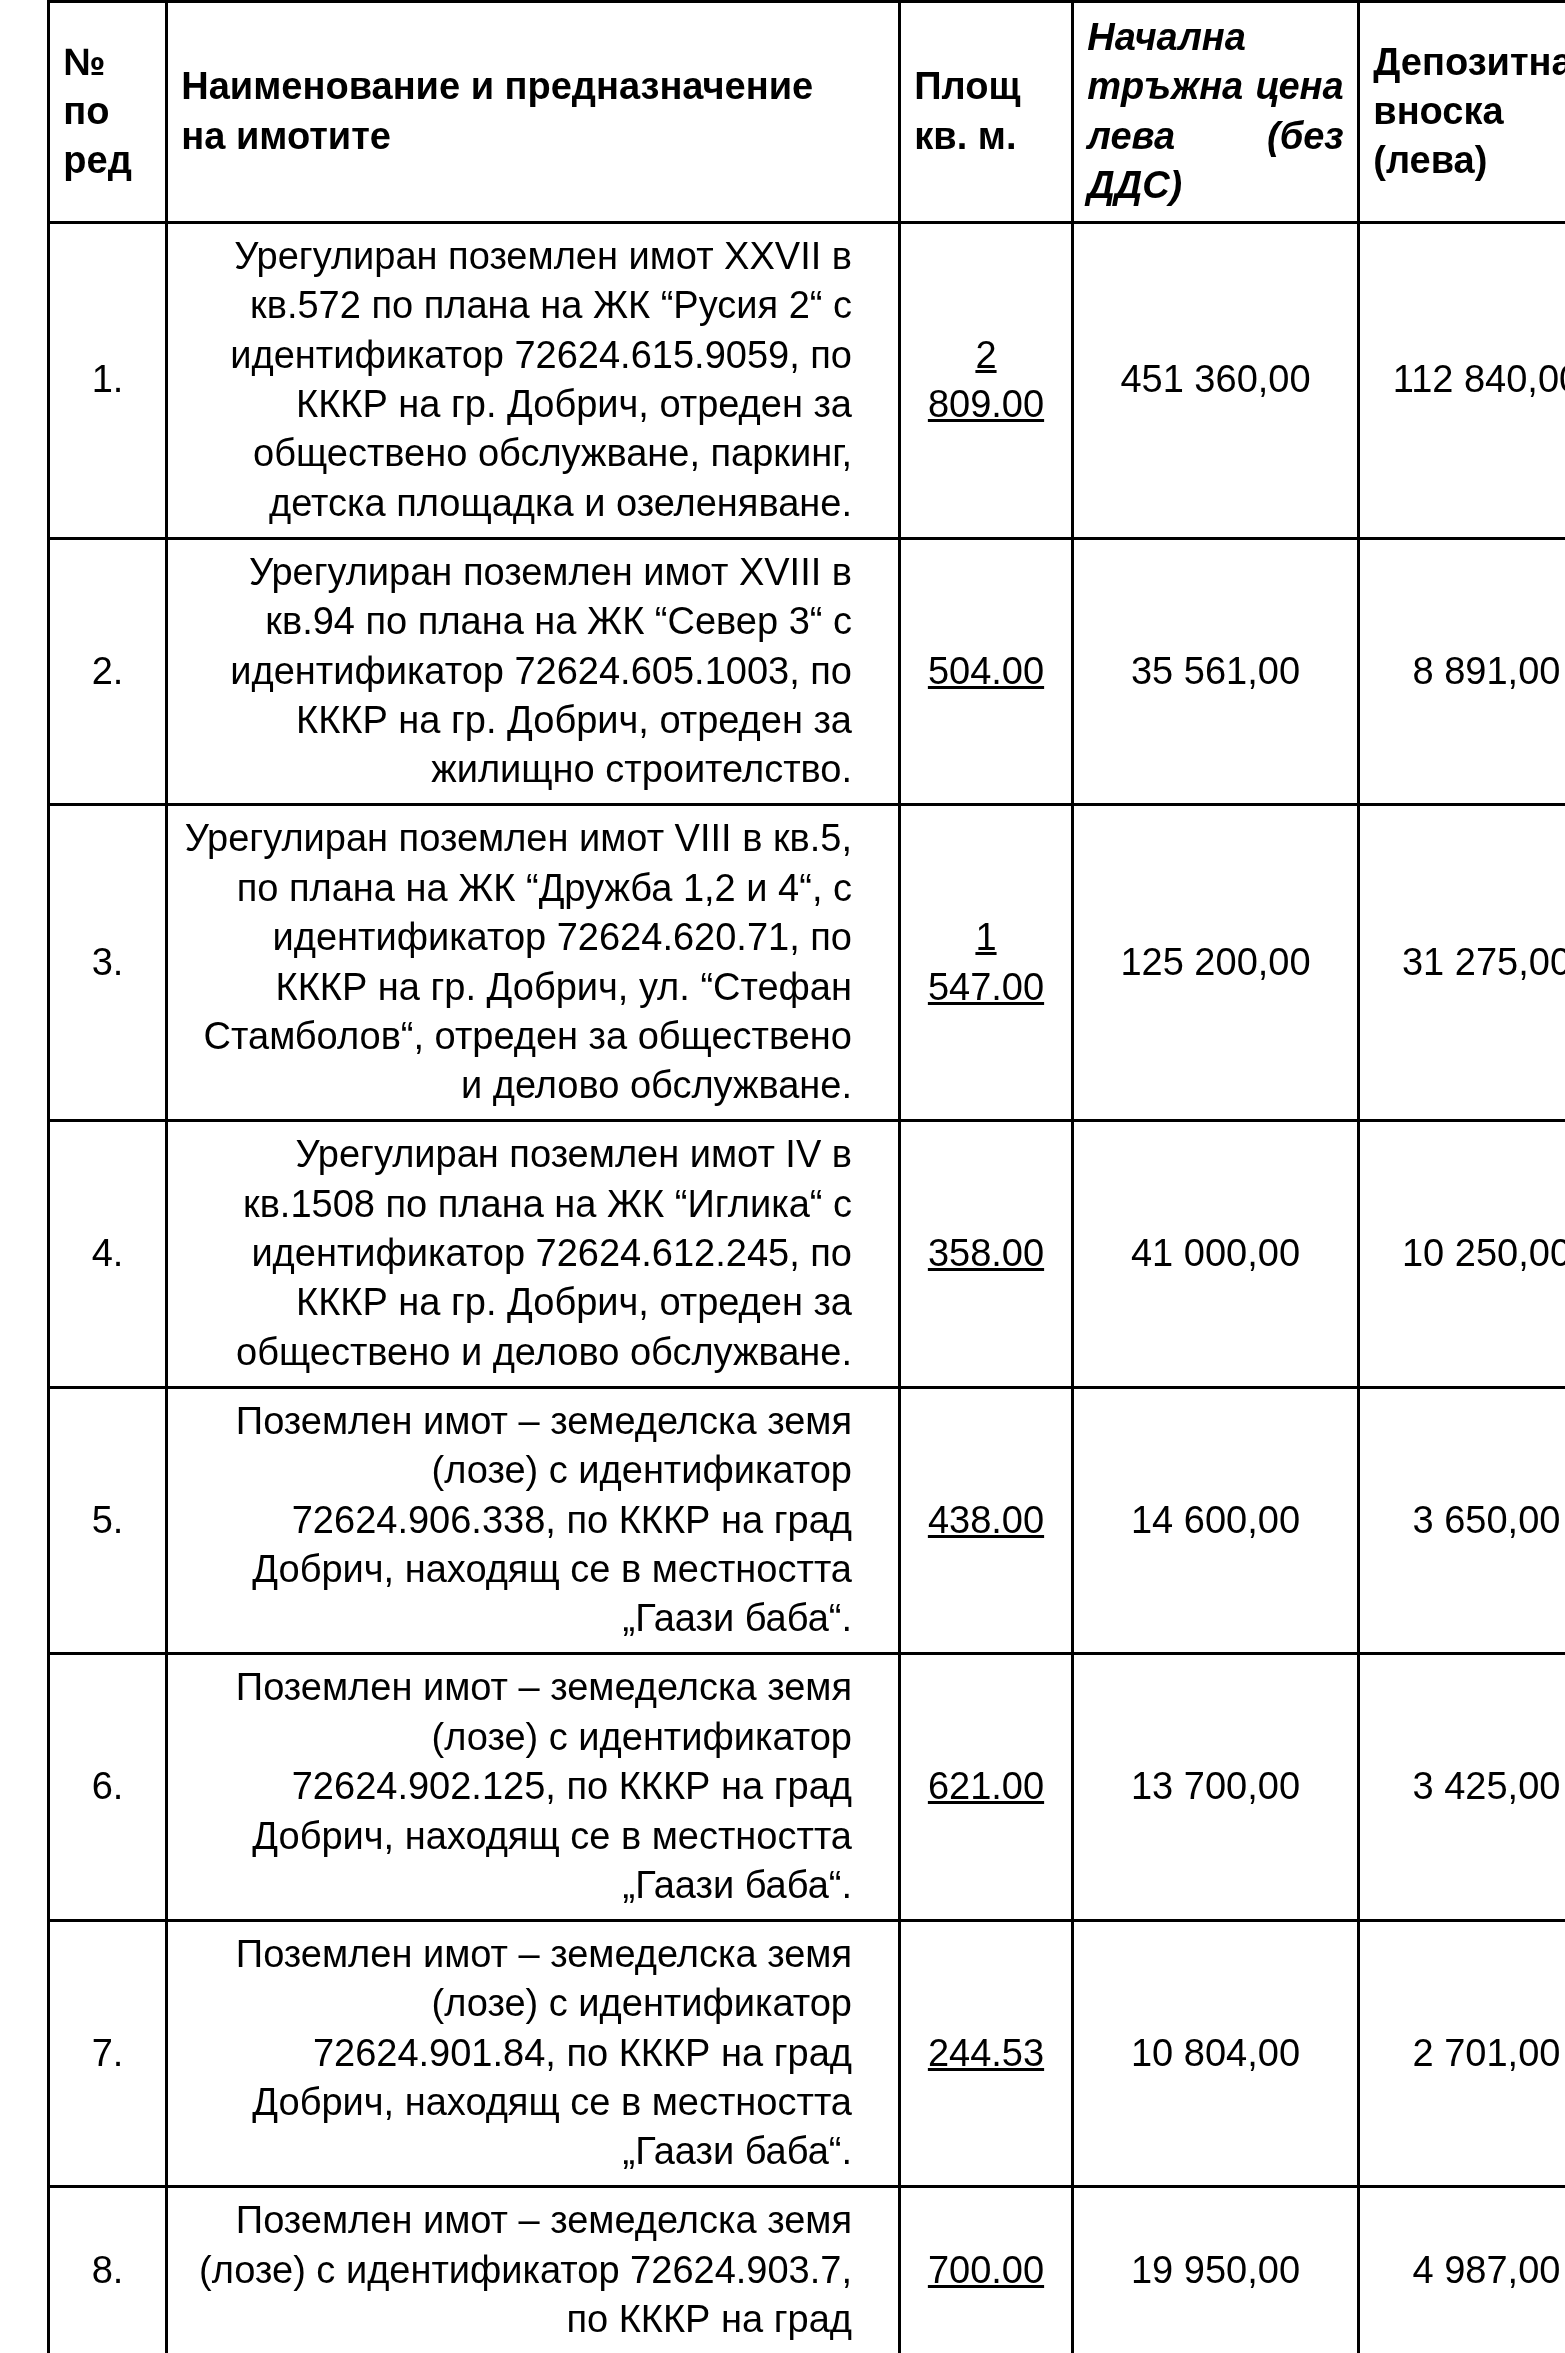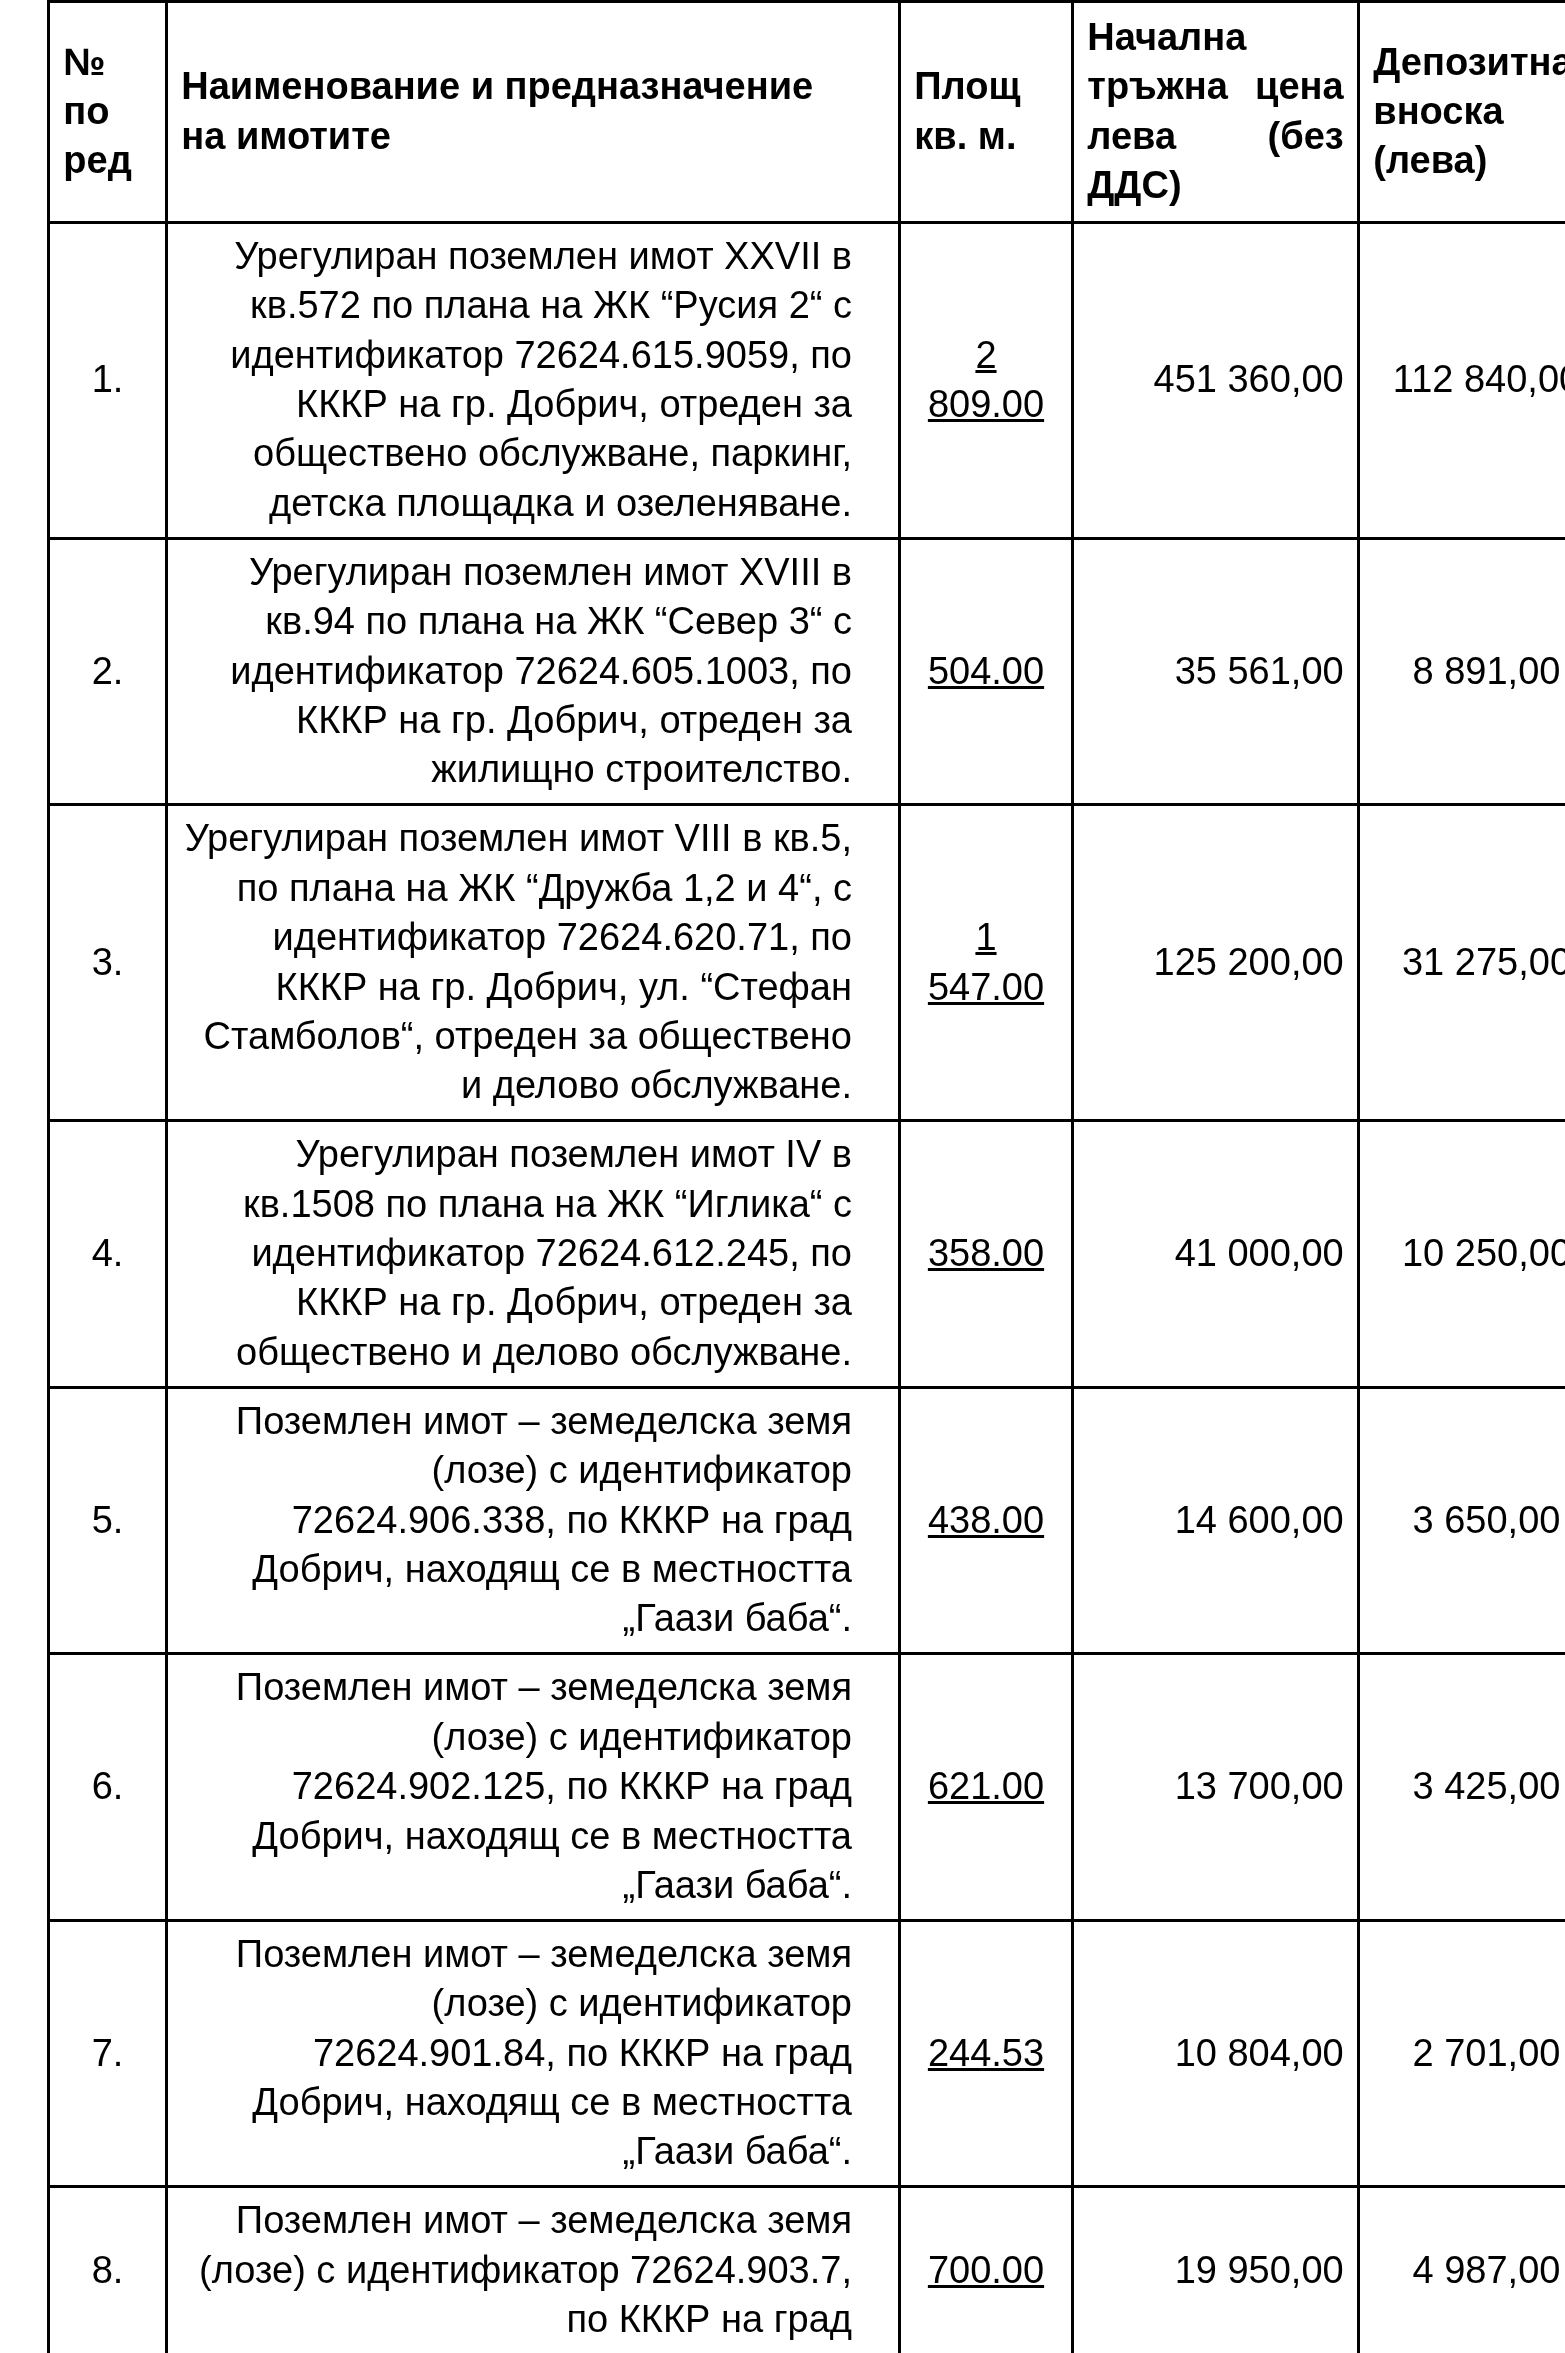--- a/index.html
+++ b/index.html
@@ -25,30 +25,30 @@
     border: 3.3px solid #000;
     vertical-align: middle;
   }
   th {
     font-weight: bold;
     text-align: left;
     padding: 10px 13.3px;
     vertical-align: middle;
   }
   th.h-name { padding-right: 46px; }
-  th.h-price { text-align: justify; }
+  th.h-price { text-align: justify; font-style: italic; }
   td { padding: 8.3px 13.3px; }
   td.c-num { text-align: center; }
   td.c-name {
     text-align: right;
     vertical-align: top;
     padding: 8.3px 46px 8.3px 13.3px;
   }
   td.c-area { text-align: center; padding: 8.3px 16.6px; text-decoration: underline; }
-  td.c-price { text-align: right; }
+  td.c-price { text-align: center; }
   td.c-deposit { text-align: center; }
   tbody tr:last-child td { padding-bottom: 116px; }
 </style>
 </head>
 <body>
 
 <div class="page">
   <table class="doc-table">
     <colgroup>
       <col style="width:118px">

